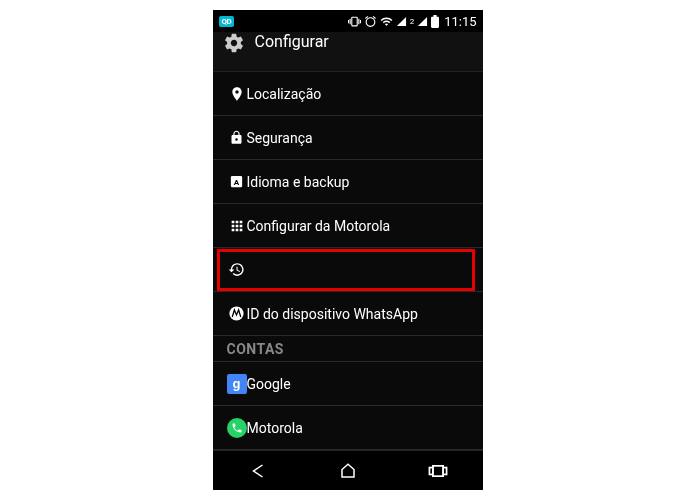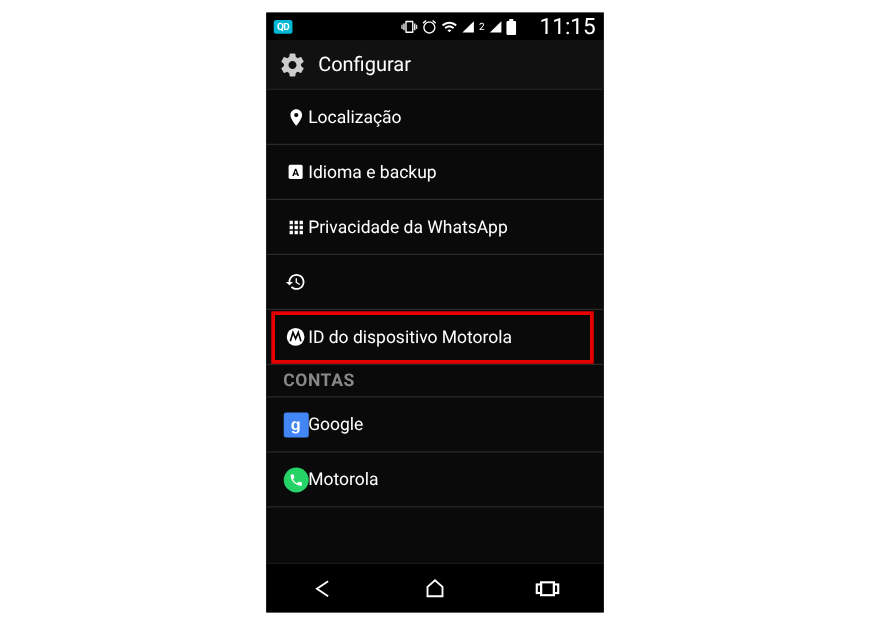--- a/index.html
+++ b/index.html
@@ -45,27 +45,27 @@
   .notif-badge {
     background: #00b8d4;
     color: #fff;
     font-size: 8px;
     font-weight: bold;
     padding: 1px 3px;
     border-radius: 2px;
     letter-spacing: -0.5px;
   }
   .status-icon { display: inline-flex; }
-  .clock { font-size: 18px; margin-left: 16px; }
+  .clock { font-size: 13px; margin-left: 2px; }
   
   .action-bar {
     height: 40px;
     background: #111;
     display: flex;
-    align-items: center;
+    align-items: flex-start;
     padding: 0 10px;
     color: #fff;
     gap: 10px;
     border-bottom: 1px solid #222;
   }
   .action-title { font-size: 16px; font-weight: 400; }
   
   .list {
     flex: 1;
     background: #0a0a0a;
@@ -182,56 +182,64 @@
 
     <div class="list-item">
       <span class="icon-slot">
         <svg width="16" height="16" viewBox="0 0 24 24" fill="#fff">
             <path d="M12 2C8.13 2 5 5.13 5 9c0 5.25 7 13 7 13s7-7.75 7-13c0-3.87-3.13-7-7-7zm0 9.5c-1.38 0-2.5-1.12-2.5-2.5s1.12-2.5 2.5-2.5 2.5 1.12 2.5 2.5-1.12 2.5-2.5 2.5z"></path>
           </svg>
       </span>
       <span>Localização</span>
     </div>
 
+    <div class="list-item">
+      <span class="icon-slot">
+        <svg width="15" height="15" viewBox="0 0 24 24" fill="#fff">
+            <path d="M18 8h-1V6c0-2.76-2.24-5-5-5S7 3.24 7 6v2H6c-1.1 0-2 .9-2 2v10c0 1.1.9 2 2 2h12c1.1 0 2-.9 2-2V10c0-1.1-.9-2-2-2zm-6 9c-1.1 0-2-.9-2-2s.9-2 2-2 2 .9 2 2-.9 2-2 2zm3.1-9H8.9V6c0-1.71 1.39-3.1 3.1-3.1 1.71 0 3.1 1.39 3.1 3.1v2z"></path>
+          </svg>
+      </span>
+      <span>Segurança</span>
+    </div>
 
     <div class="list-item">
       <span class="icon-slot">
         <svg width="15" height="15" viewBox="0 0 24 24" fill="#fff">
             <rect x="3" y="3" width="18" height="18" rx="2" fill="#fff"></rect>
             <text x="12" y="17" text-anchor="middle" font-size="13" font-weight="bold" fill="#000">A</text>
           </svg>
       </span>
       <span>Idioma e backup</span>
     </div>
 
     <div class="list-item">
       <span class="icon-slot">
         <svg width="16" height="16" viewBox="0 0 24 24" fill="#fff">
             <path d="M4 4h4v4H4zm6 0h4v4h-4zm6 0h4v4h-4zM4 10h4v4H4zm6 0h4v4h-4zm6 0h4v4h-4zM4 16h4v4H4zm6 0h4v4h-4zm6 0h4v4h-4z"></path>
           </svg>
       </span>
-      <span>Privacidade da WhatsApp</span>
+      <span>Configurar da Motorola</span>
     </div>
 
     <div class="list-item">
       <span class="icon-slot">
         <svg width="17" height="17" viewBox="0 0 24 24" fill="#fff">
             <path d="M13 3c-4.97 0-9 4.03-9 9H1l3.89 3.89.07.14L9 12H6c0-3.87 3.13-7 7-7s7 3.13 7 7-3.13 7-7 7c-1.93 0-3.68-.79-4.94-2.06l-1.42 1.42C8.27 19.99 10.51 21 13 21c4.97 0 9-4.03 9-9s-4.03-9-9-9zm-1 5v5l4.28 2.54.72-1.21-3.5-2.08V8H12z"></path>
           </svg>
       </span>
     </div>
 
     <div class="list-item">
       <span class="icon-slot">
         <svg width="17" height="17" viewBox="0 0 24 24" fill="#fff">
             <circle cx="12" cy="12" r="10" fill="#fff"></circle>
             <path d="M6 17 L9 7 L12 14 L15 7 L18 17" stroke="#000" stroke-width="1.8" fill="none"></path>
           </svg>
       </span>
-      <span>ID do dispositivo Motorola</span>
+      <span>ID do dispositivo WhatsApp</span>
     </div>
 
     <div class="section-header">CONTAS</div>
 
     <div class="list-item">
       <span class="icon-slot">
         <span class="g-icon">g</span>
       </span>
       <span>Google</span>
     </div>

